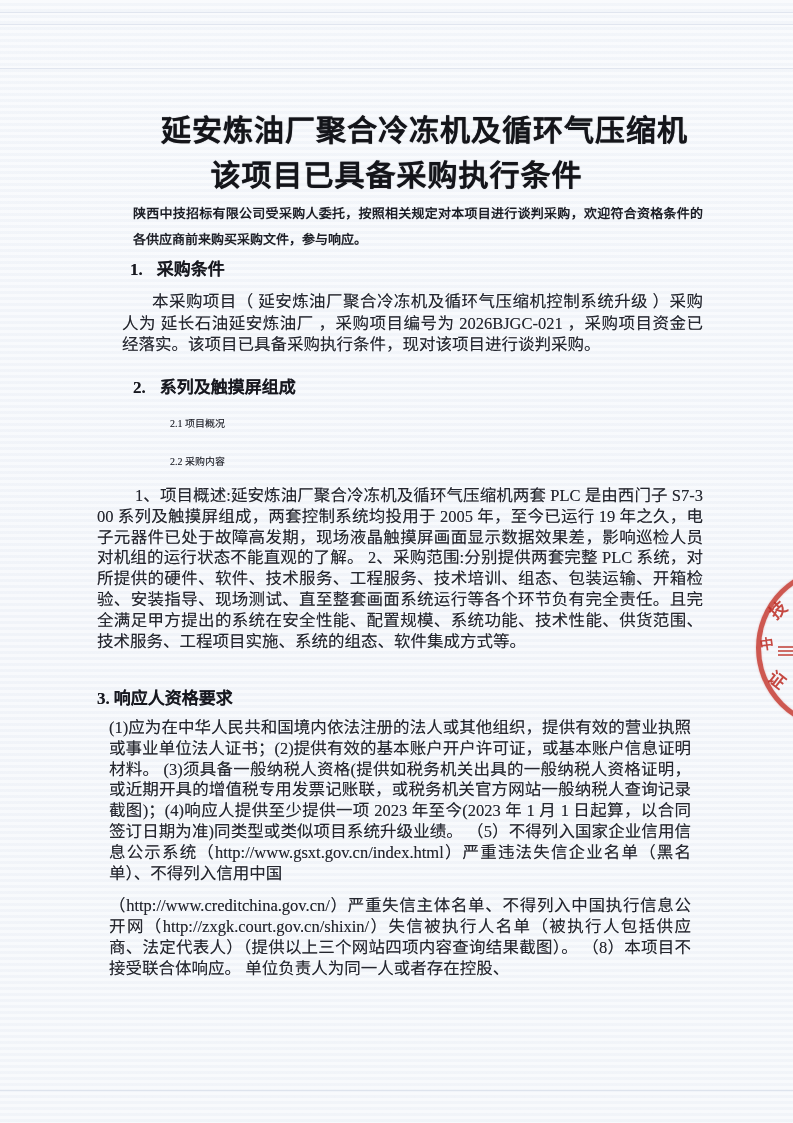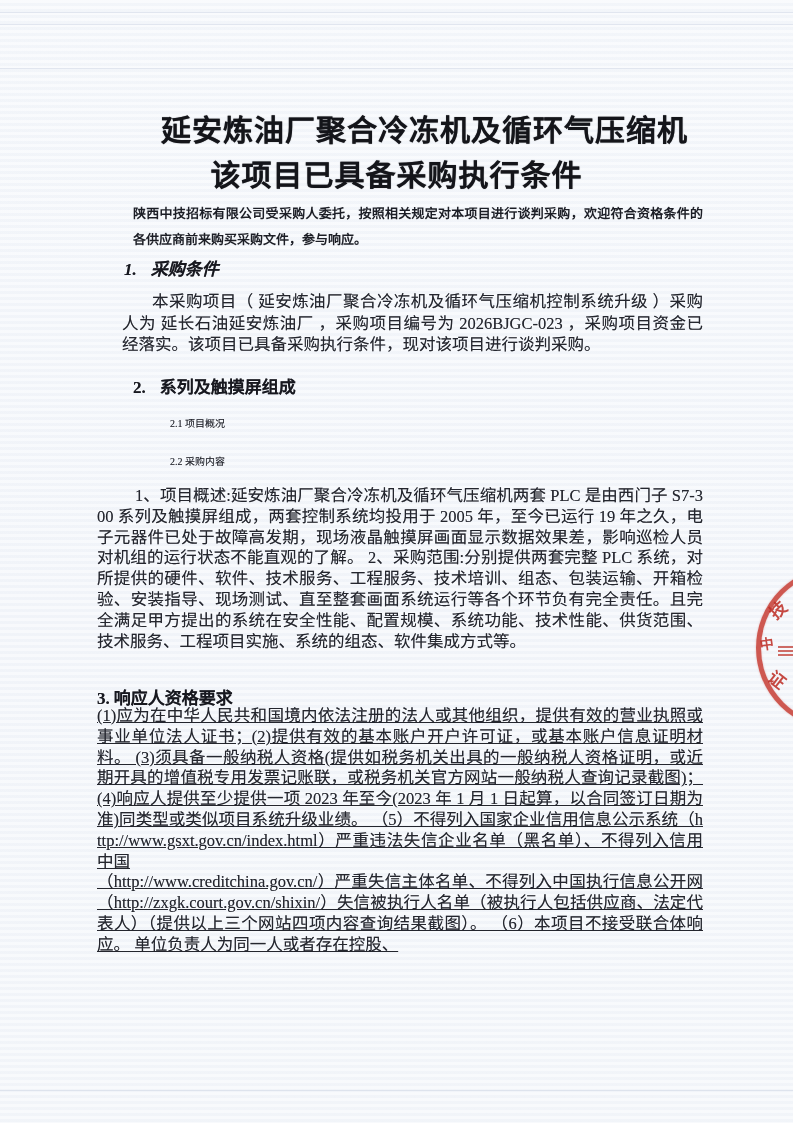--- a/index.html
+++ b/index.html
@@ -26,39 +26,39 @@
   .t1{ top:106px;padding-left:28px; } .t2{ top:151px; }
   .intro{
     position:absolute; top:201px; left:133px; width:570px;
     font-size:13px; line-height:26px; font-weight:700;
     text-align:justify; color:#1c1e26;
   }
   .sec-head{
     position:absolute; font-size:17px; font-weight:700; color:#17181f;
     text-shadow:0 0 .5px rgba(23,24,31,.6); white-space:nowrap;
   }
-  .h1{ top:255px; left:124px;font-style:italic; }
+  .h1{ top:255px; left:130px; }
   .h2{ top:373px; left:133px; }
   .h3{ top:684px; left:97px;text-align:center; }
   .sec-num{ display:inline-block; margin-right:14px; }
   .h3 .sec-num{ margin-right:4px; }
   .body-par{
     position:absolute; font-size:16.5px; line-height:21.5px;
     text-align:justify; color:#24262e; word-break:break-all;
     text-shadow:0 0 .4px rgba(36,38,46,.45);
   }
   .p1{ top:291px; left:122px; width:581px; text-indent:30px; }
   .sub-head{
     position:absolute; left:170px; font-size:10px; color:#24262e;
     white-space:nowrap; text-shadow:0 0 .4px rgba(36,38,46,.45);
   }
   .s21{ top:415px; } .s22{ top:453px; }
   .p2{ top:486px; left:97px; width:606px; text-indent:38px; line-height:20.8px; }
   .p3{ top:706px; left:97px; width:606px; line-height:20.8px; }
-  .p3 p{ margin:0;text-decoration:underline; }
+  .p3 p{ margin:12px; }
   
   .stamp{ position:absolute; top:566px; left:756px; width:164px; height:164px;
     pointer-events:none; }
   .seal-ring{
     position:absolute; inset:0; border-radius:50%;
     border:5px solid rgba(197,53,43,0.82);
     box-shadow:0 0 2px rgba(197,53,43,0.35), inset 0 0 2px rgba(197,53,43,0.35);
   }
   .seal-glyph{
     position:absolute; color:rgba(190,48,40,0.88); font-weight:700;
@@ -82,35 +82,35 @@
   <div class="scan-line" style="top:1090px"></div>
 
   <div class="title t1">延安炼油厂聚合冷冻机及循环气压缩机</div>
   <div class="title t2">该项目已具备采购执行条件</div>
 
   <div class="intro">陕西中技招标有限公司受采购人委托，按照相关规定对本项目进行谈判采购，欢迎符合资格条件的各供应商前来购买采购文件，参与响应。</div>
 
   <div class="sec-head h1">
     <span class="sec-num">1.</span><span>采购条件</span>
   </div>
-  <div class="body-par p1">本采购项目（ 延安炼油厂聚合冷冻机及循环气压缩机控制系统升级 ）采购人为 延长石油延安炼油厂 ，采购项目编号为 2026BJGC-023 ，采购项目资金已经落实。该项目已具备采购执行条件，现对该项目进行谈判采购。</div>
+  <div class="body-par p1">本采购项目（ 延安炼油厂聚合冷冻机及循环气压缩机控制系统升级 ）采购人为 延长石油延安炼油厂 ，采购项目编号为 2026BJGC-021 ，采购项目资金已经落实。该项目已具备采购执行条件，现对该项目进行谈判采购。</div>
 
   <div class="sec-head h2">
     <span class="sec-num">2.</span><span>系列及触摸屏组成</span>
   </div>
   <div class="sub-head s21">2.1 项目概况</div>
   <div class="sub-head s22">2.2 采购内容</div>
   <div class="body-par p2">1、项目概述:延安炼油厂聚合冷冻机及循环气压缩机两套 PLC 是由西门子 S7-300 系列及触摸屏组成，两套控制系统均投用于 2005 年，至今已运行 19 年之久，电子元器件已处于故障高发期，现场液晶触摸屏画面显示数据效果差，影响巡检人员对机组的运行状态不能直观的了解。  2、采购范围:分别提供两套完整 PLC 系统，对所提供的硬件、软件、技术服务、工程服务、技术培训、组态、包装运输、开箱检验、安装指导、现场测试、直至整套画面系统运行等各个环节负有完全责任。且完全满足甲方提出的系统在安全性能、配置规模、系统功能、技术性能、供货范围、技术服务、工程项目实施、系统的组态、软件集成方式等。</div>
 
   <div class="sec-head h3">
     <span class="sec-num">3.</span><span>响应人资格要求</span>
   </div>
   <div class="body-par p3">
     <p>(1)应为在中华人民共和国境内依法注册的法人或其他组织，提供有效的营业执照或事业单位法人证书；(2)提供有效的基本账户开户许可证，或基本账户信息证明材料。 (3)须具备一般纳税人资格(提供如税务机关出具的一般纳税人资格证明，或近期开具的增值税专用发票记账联，或税务机关官方网站一般纳税人查询记录截图)；(4)响应人提供至少提供一项 2023 年至今(2023 年 1 月 1 日起算，以合同签订日期为准)同类型或类似项目系统升级业绩。  （5）不得列入国家企业信用信息公示系统（http://www.gsxt.gov.cn/index.html）严重违法失信企业名单（黑名单）、不得列入信用中国</p>
-    <p>（http://www.creditchina.gov.cn/）严重失信主体名单、不得列入中国执行信息公开网（http://zxgk.court.gov.cn/shixin/）失信被执行人名单（被执行人包括供应商、法定代表人）（提供以上三个网站四项内容查询结果截图）。 （6）本项目不接受联合体响应。 单位负责人为同一人或者存在控股、</p>
+    <p>（http://www.creditchina.gov.cn/）严重失信主体名单、不得列入中国执行信息公开网（http://zxgk.court.gov.cn/shixin/）失信被执行人名单（被执行人包括供应商、法定代表人）（提供以上三个网站四项内容查询结果截图）。 （8）本项目不接受联合体响应。 单位负责人为同一人或者存在控股、</p>
   </div>
 
   <div class="stamp">
     <div class="seal-ring"></div>
     <span class="seal-glyph g1">技</span>
     <span class="seal-glyph g2">中</span>
     <span class="seal-glyph g3">证</span>
     <span class="seal-fine-print">
       <i></i>
         <i></i>

